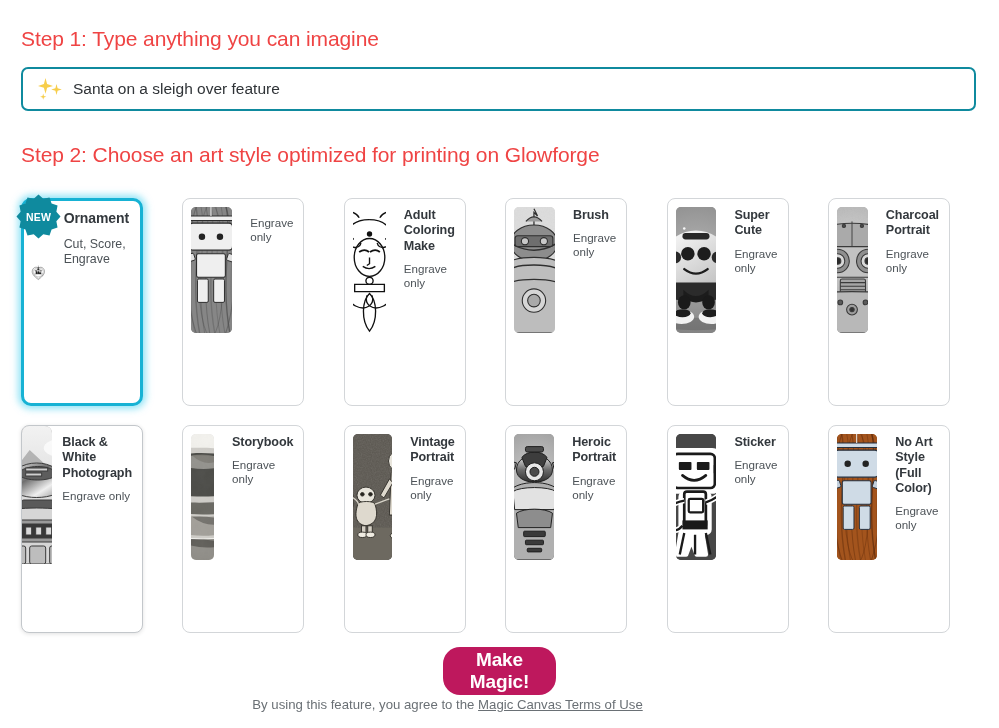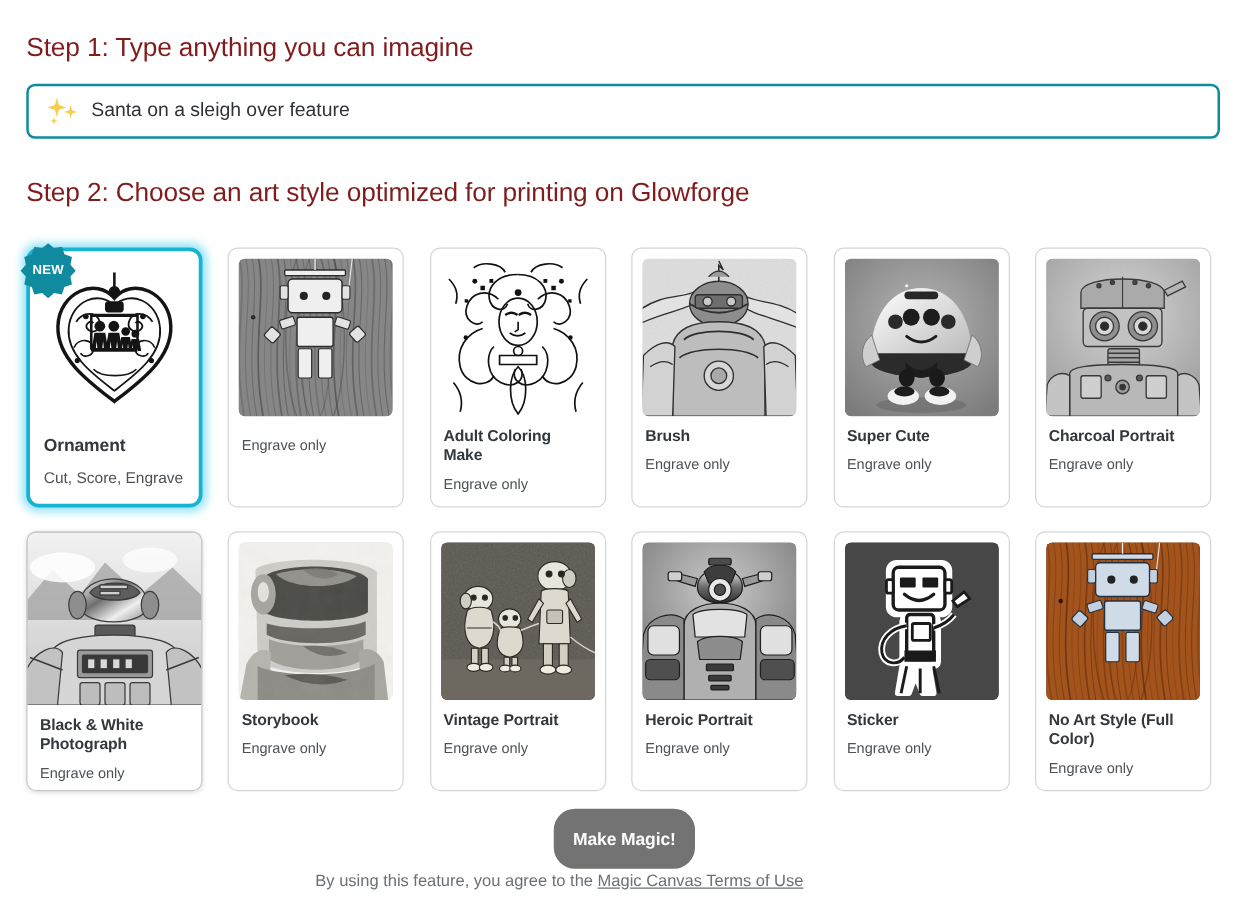--- a/index.html
+++ b/index.html
@@ -17,21 +17,21 @@
     background: #fff;
     padding: 0;
   }
 
   
   .step-heading {
     position: absolute;
     left: 21px;
     font-size: 21px;
     font-weight: 400;
-    color: #7f1d1d;
+    color: #ef4444;
     letter-spacing: -0.1px;
     white-space: nowrap;
   }
   #step1-heading { top: 27px; }
   #step2-heading { top: 143px; }
 
   
   .prompt-wrap {
     position: absolute;
     left: 21px; top: 67px;
@@ -65,29 +65,29 @@
     position: absolute;
     left: 21px; top: 198px;
     width: 955px;
     display: grid;
     grid-template-columns: repeat(6, 143px);
     column-gap: 18.4px;
     row-gap: 19px;
   }
   .card {
     position: relative;
-    width: 141px;
+    width: 122px;
     height: 208px;
     background: #fff;
     border: 1px solid #d3d6d9;
     border-radius: 8px;
     cursor: pointer;
     overflow: visible;
     display: flex;
-    flex-direction: column;
+    flex-direction: row;
     justify-content: center;
   }
   .card.selected {
     border: 3px solid #17b2d4;
     box-shadow: 0 0 7px 3px rgba(60, 205, 238, 0.55);
     border-radius: 10px;
   }
   .card.hovered {
     border-color: #c3c7cb;
     box-shadow: 0 1px 4px rgba(0,0,0,0.12);
@@ -148,26 +148,26 @@
     font-weight: 700;
     letter-spacing: 0.2px;
     transform: translateY(-0.5px);
   }
 
   
   .make-magic {
     position: absolute;
     left: 443px; top: 647px;
     width: 113px; height: 48px;
-    background: #737373;
+    background: #be185d;
     color: #fff;
     border: none;
     border-radius: 17px;
     font-family: "Liberation Sans", sans-serif;
-    font-size: 14px;
+    font-size: 19px;
     font-weight: 700;
     letter-spacing: -0.1px;
     cursor: pointer;
   }
   .terms-line {
     position: absolute;
     left: 0; top: 697px;
     width: 895px;
     text-align: center;
     font-size: 13.2px;

